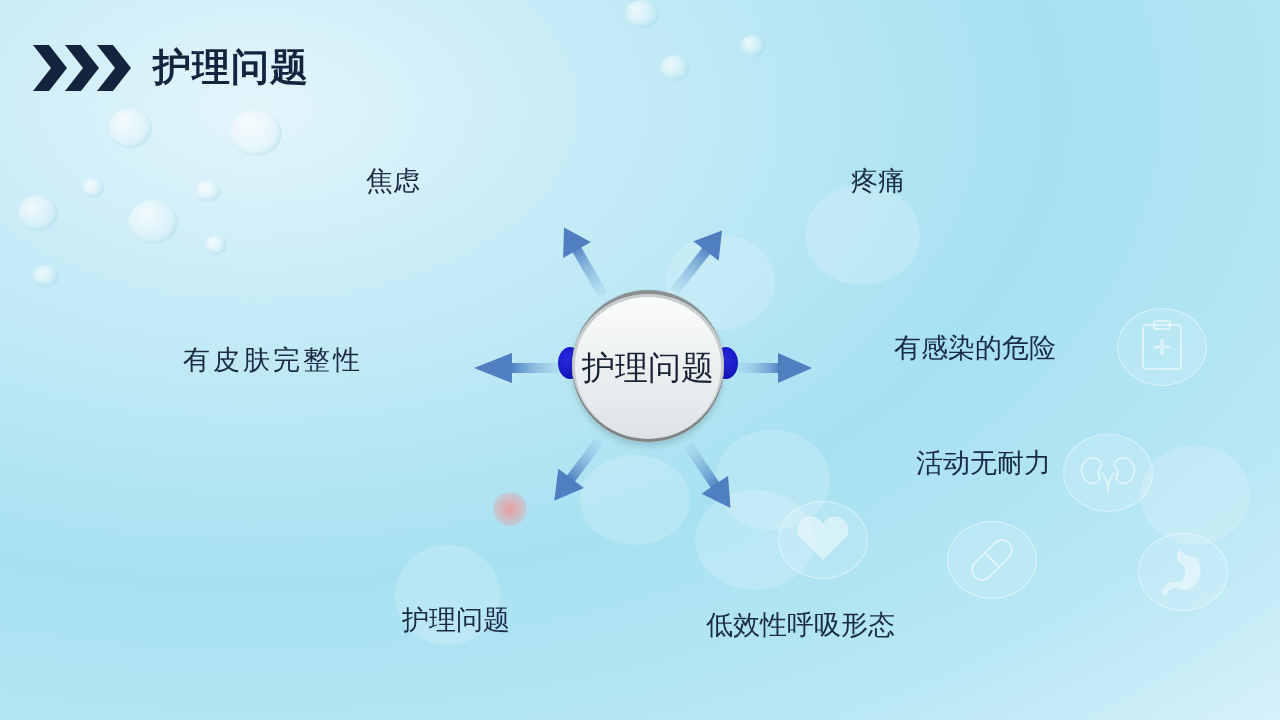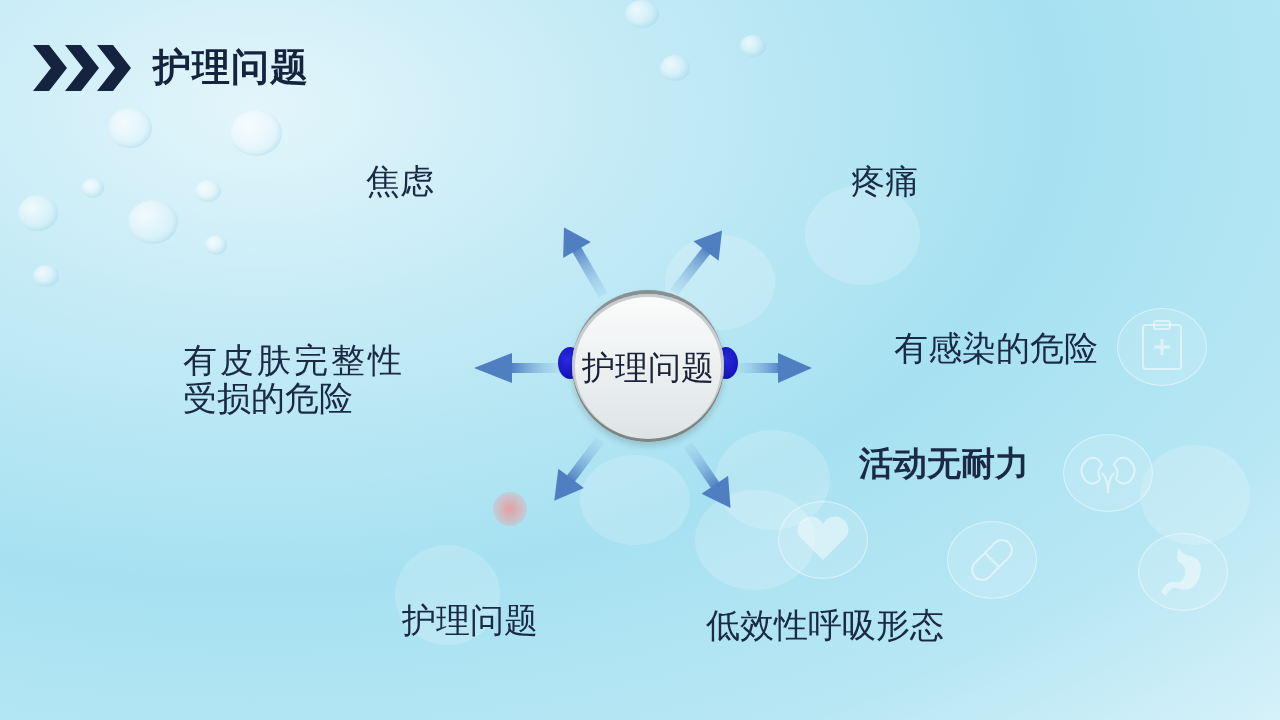--- a/index.html
+++ b/index.html
@@ -5,21 +5,21 @@
   html, body { margin:0; padding:0; }
   body { width:1280px; height:720px; overflow:hidden; position:relative;
     font-family: "DejaVu Sans", "Liberation Sans", sans-serif;
     background: radial-gradient(ellipse at 20% 15%, #e3f5fb 0%, #c5ebf6 25%, #a7e1f1 55%, #b8e7f4 80%, #d6f1f9 100%);
   }
   .bubble { position:absolute; border-radius:50%; background:rgba(255,255,255,0.18); }
   .drop { position:absolute; border-radius:50%; background:radial-gradient(circle at 35% 35%, rgba(255,255,255,0.7), rgba(255,255,255,0.15) 60%, rgba(180,225,240,0.2)); box-shadow: inset -2px -2px 4px rgba(120,190,215,0.25); }
   .header { position:absolute; left:33px; top:42px; display:flex; align-items:center; }
   .chev { width:98px; height:46px; }
   .title { margin-left:22px; font-size:38px; font-weight:bold; color:#14233e; letter-spacing:1px; }
-  .lbl { position:absolute; font-size:34px; color:#1a2a44; line-height:38px; white-space:nowrap; }
+  .lbl { position:absolute; font-size:27px; color:#1a2a44; line-height:38px; white-space:nowrap; }
   .hub { position:absolute; left:572px; top:290px; width:152px; height:152px; border-radius:50%;
     background: linear-gradient(180deg,#fbfcfc 0%,#eef1f2 45%,#dde3e5 100%);
     box-shadow: 0 -3px 0 #7d8486 inset, 0 4px 6px rgba(0,0,0,0.15), inset 0 0 0 3px #c7cdcf;
     border-top:4px solid #8a9091; box-sizing:border-box; }
   .hub-text { position:absolute; left:560px; top:346px; width:176px; text-align:center; font-size:33px; color:#1a2438; }
   .ear { position:absolute; top:347px; width:24px; height:32px; border-radius:50%; background:radial-gradient(circle at 40% 40%, #2a2ae0, #0d0db0); }
   .icon-circle { position:absolute; border-radius:50%; border:1.5px solid rgba(255,255,255,0.45); background:rgba(255,255,255,0.12); }
   .redspot { position:absolute; left:493px; top:492px; width:34px; height:34px; border-radius:50%; background:radial-gradient(circle, rgba(240,150,150,0.9), rgba(230,160,165,0.3) 70%, transparent); }
 </style>
 </head>
@@ -108,23 +108,22 @@
 <div class="ear" style="left:558px;"></div>
 <div class="ear" style="left:714px;"></div>
 <div class="hub"></div>
 <div class="hub-text">护理问题</div>
 
 <div class="lbl" style="left:366px;top:162px;">焦虑</div>
 <div class="lbl" style="left:843px;top:162px;margin-left:8px;">疼痛</div>
 <div class="lbl" style="left:894px;top:285px;margin-top:44px;">有感染的危险</div>
 <div style="position:absolute;left:183px;top:341px;">
   <div class="lbl" style="position:static;letter-spacing:3px;">有皮肤完整性</div>
-  <div class="lbl" style="position:static;">受损的危险</div>
 </div>
-<div class="lbl" style="left:859px;top:444px;font-weight:bold;">活动无耐力</div>
+<div class="lbl" style="left:916px;top:444px;">活动无耐力</div>
 <div class="lbl" style="left:402px;top:601px;">护理问题</div>
 <div class="lbl" style="left:658px;top:606px;margin-left:48px;">低效性呼吸形态</div>
 
 <div class="redspot"></div>
 
 <div class="icon-circle" style="left:1117px;top:308px;width:88px;height:76px;">
   <svg width="88" height="76" viewBox="0 0 88 76">
     <rect x="25" y="16" width="38" height="44" rx="3" fill="none" stroke="rgba(255,255,255,0.5)" stroke-width="2"></rect>
     <rect x="36" y="12" width="16" height="8" rx="2" fill="none" stroke="rgba(255,255,255,0.5)" stroke-width="2"></rect>
     <path d="M44 30 v16 M36 38 h16" stroke="rgba(255,255,255,0.5)" stroke-width="3"></path>

